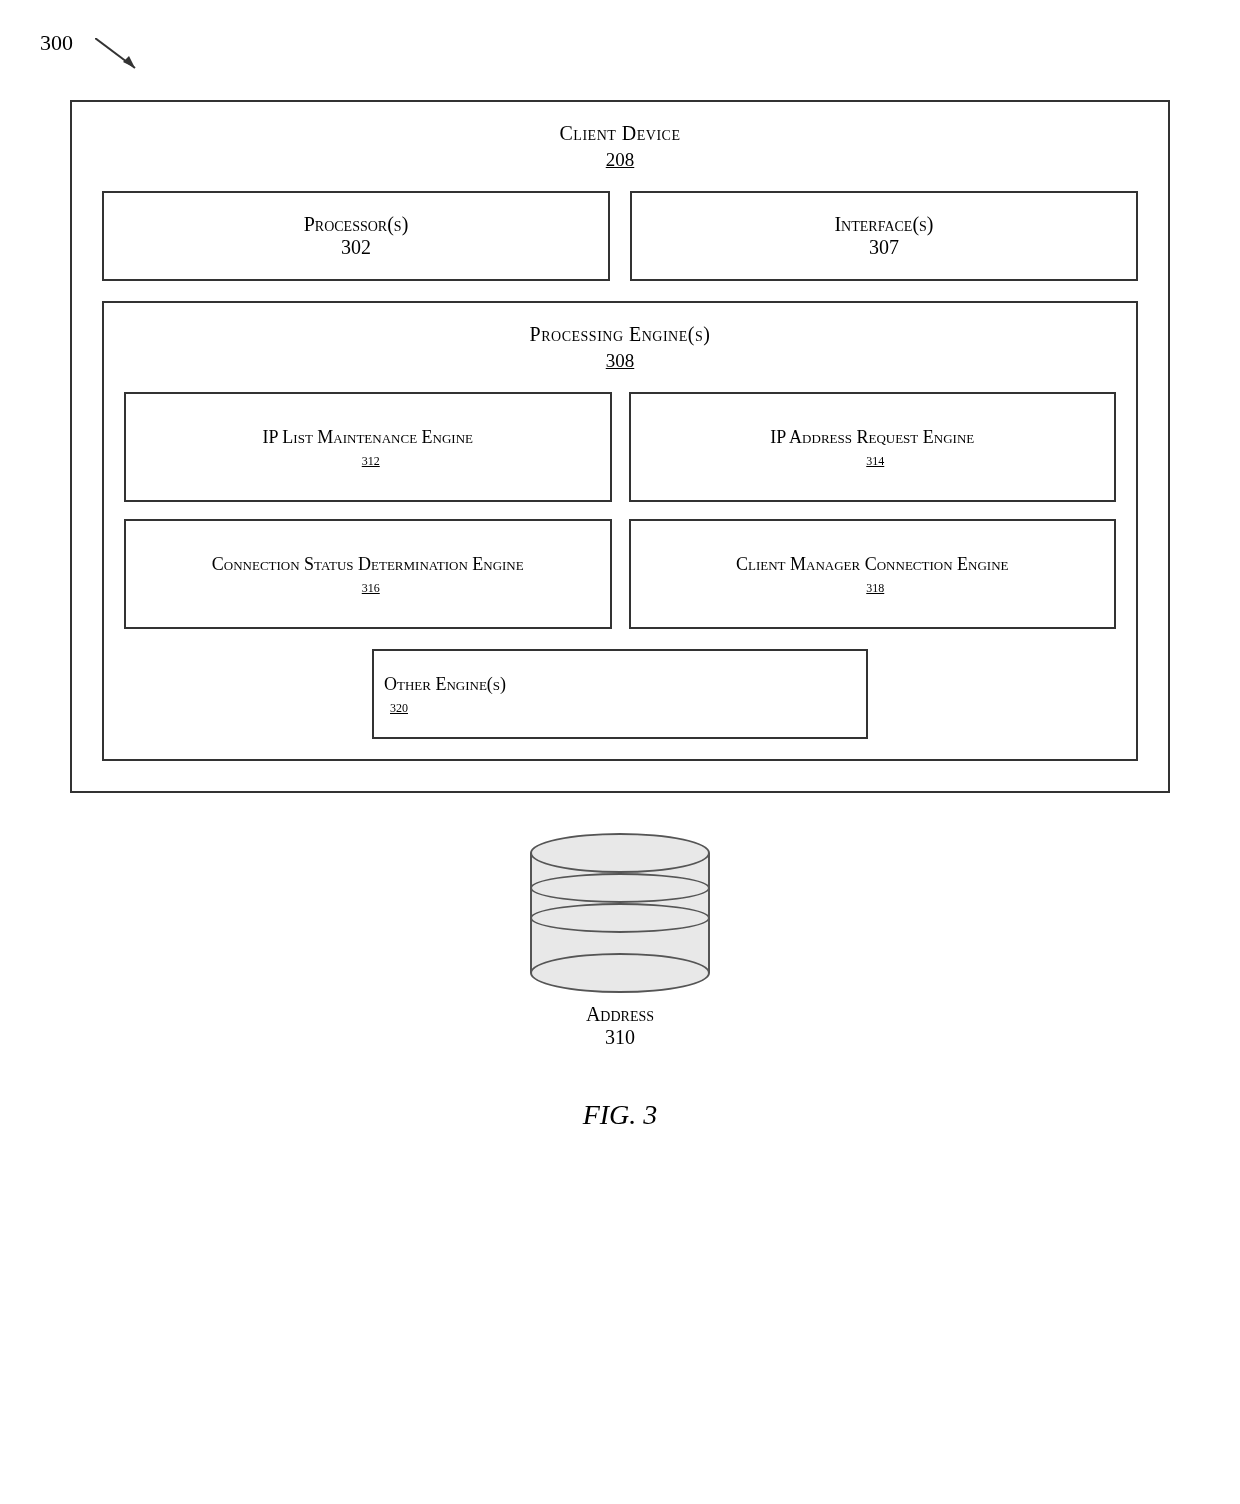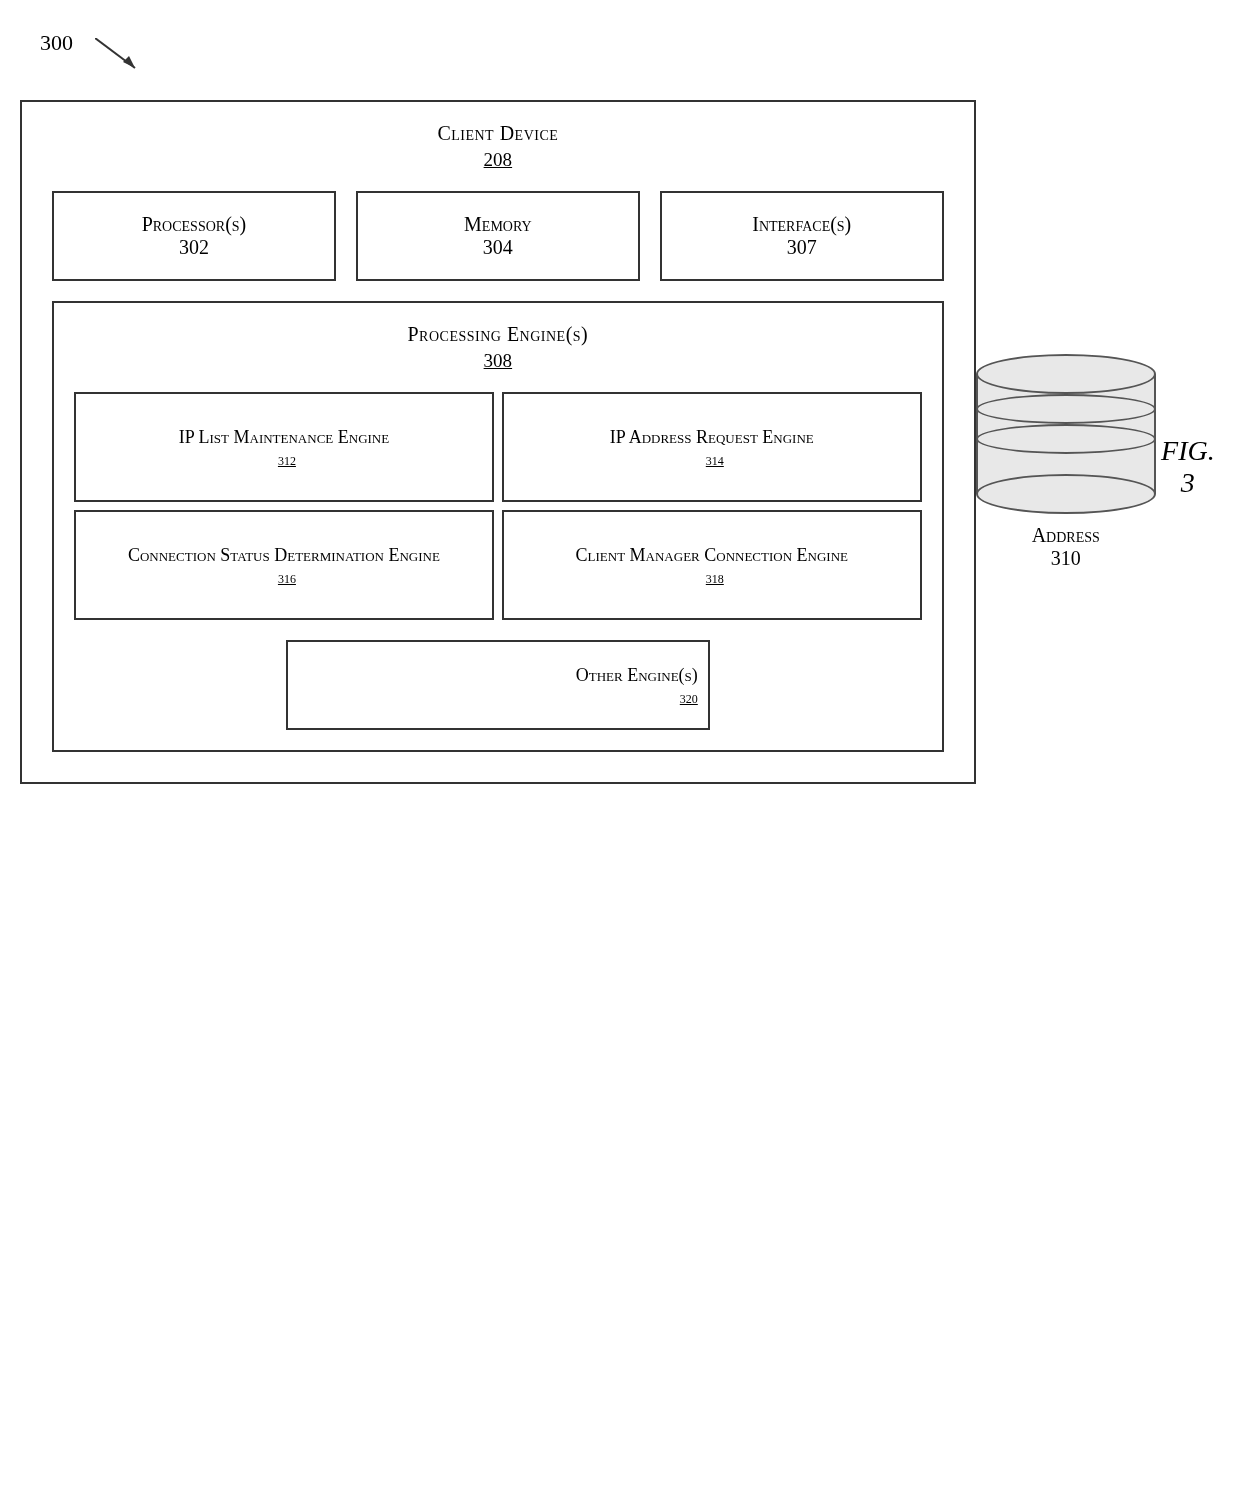--- a/index.html
+++ b/index.html
@@ -45,20 +45,21 @@
     .arrow-svg {
       position: absolute;
       top: 8px;
       left: 55px;
     }
 
     .main-diagram {
       margin-top: 80px;
       width: 100%;
       display: flex;
+      flex-direction: column;
       align-items: center;
     }
 
     .client-device-box {
       border: 2px solid #333;
       width: 1100px;
       padding: 20px 30px 30px 30px;
       position: relative;
     }
 
@@ -96,21 +97,21 @@
 
     .processing-engine-box {
       border: 2px solid #333;
       padding: 20px 20px 20px 20px;
       width: 100%;
     }
 
     .engine-grid {
       display: grid;
       grid-template-columns: 1fr 1fr;
-      gap: 8px;
+      gap: 17px;
       margin-top: 20px;
       margin-bottom: 20px;
     }
 
     .engine-box {
       border: 2px solid #333;
       padding: 20px 10px;
       display: flex;
       flex-direction: column;
       align-items: center;
@@ -119,21 +120,21 @@
       text-align: center;
     }
 
     .other-engine-box {
       border: 2px solid #333;
       width: 50%;
       margin: 0 auto;
       padding: 20px 10px;
       display: flex;
       flex-direction: column;
-      align-items: flex-end;
+      align-items: flex-start;
       justify-content: center;
       min-height: 90px;
     }
 
     .database-section {
       display: flex;
       flex-direction: column;
       align-items: center;
       margin-top: 40px;
     }
@@ -254,24 +255,20 @@
   <div class="main-diagram">
 
     <div class="client-device-box">
       <div class="box-title small-caps-title">Client Device</div>
       <div class="box-number">208</div>
 
       <div class="top-components">
         <div class="component-box">
           <span class="small-caps-title">Processor(s)</span>
           <span class="underlined-num">302</span>
-        </div>
-        <div class="component-box">
-          <span class="small-caps-title">Memory</span>
-          <span class="underlined-num">304</span>
         </div>
         <div class="component-box">
           <span class="small-caps-title">Interface(s)</span>
           <span class="underlined-num">307</span>
         </div>
       </div>
 
       <div class="processing-engine-box">
         <div class="box-title small-caps-title">Processing Engine(s)</div>
         <div class="box-number">308</div>

